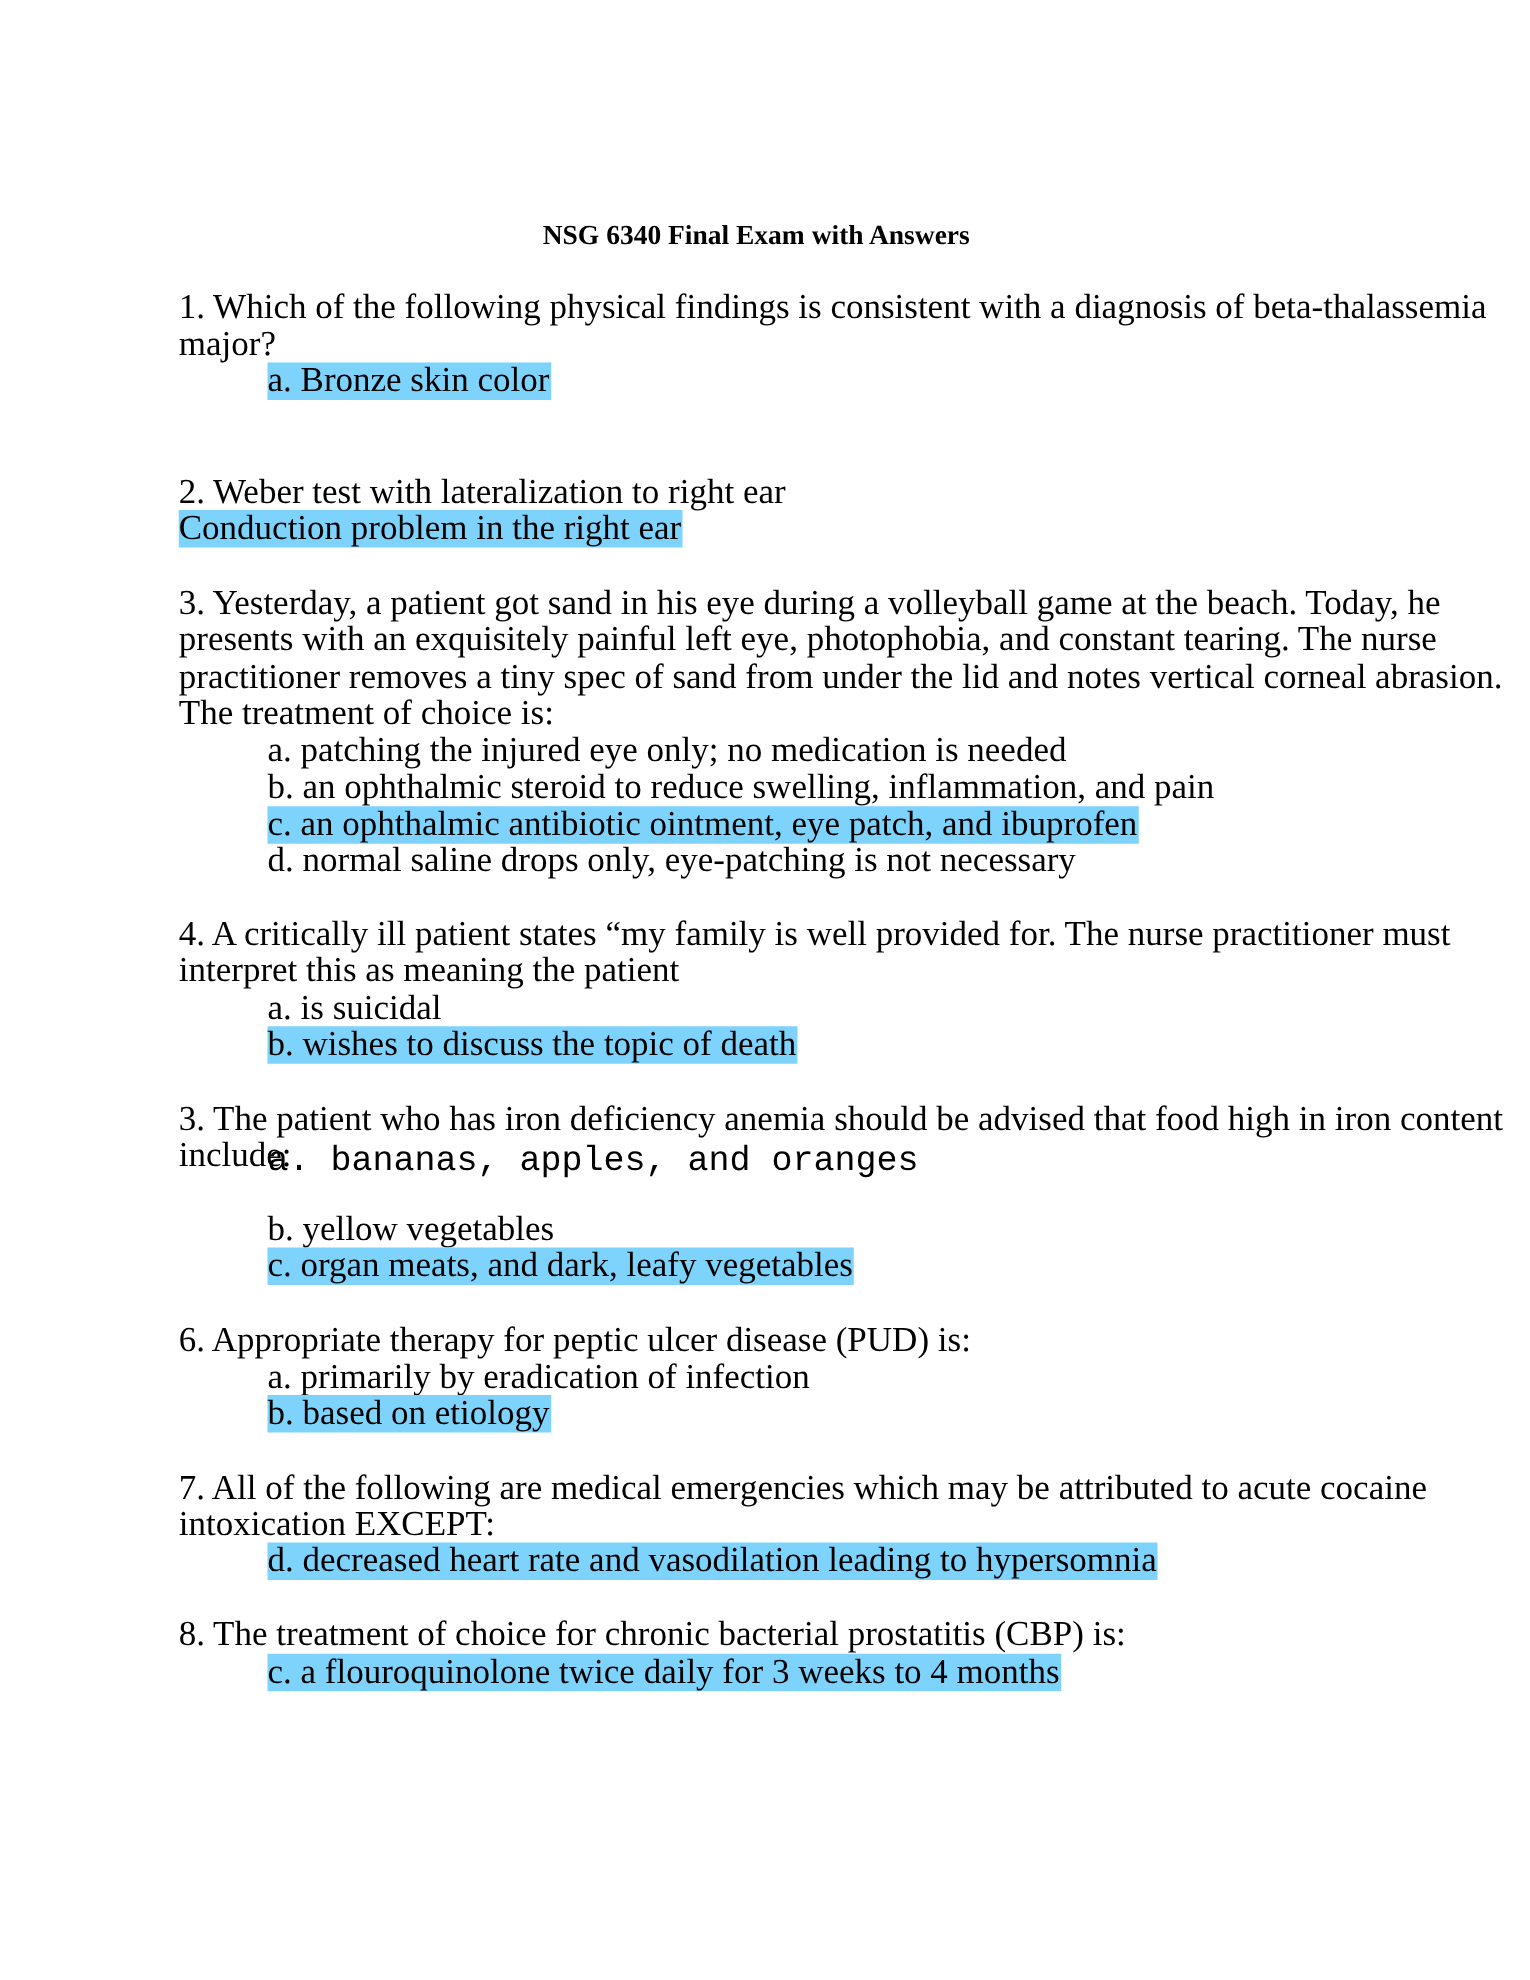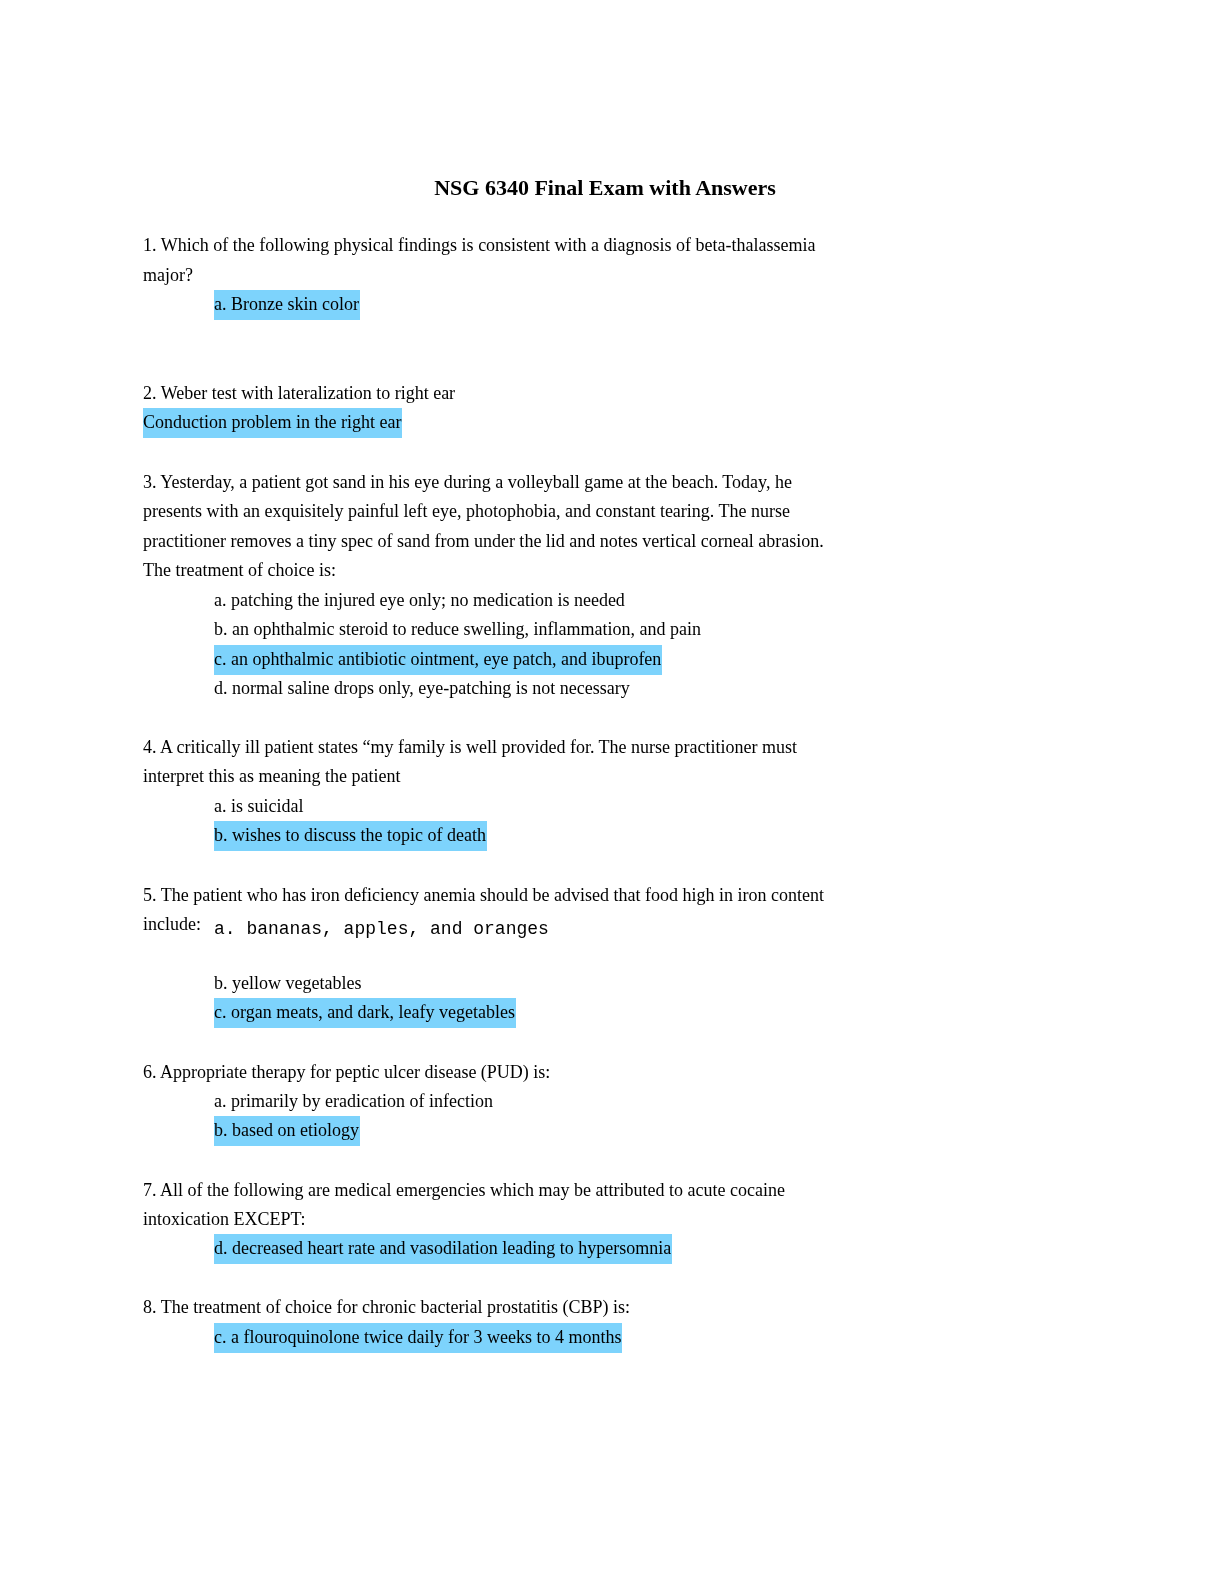--- a/index.html
+++ b/index.html
@@ -32,21 +32,21 @@
       text-align: center;
       font-weight: bold;
       font-size: 22px;
       line-height: 30px;
     }
     .line {
       position: absolute;
       left: 143px;
       white-space: nowrap;
       line-height: 29.5px;
-      font-size: 18px;
+      font-size: 28px;
     }
     .opt {
       left: 214px;
     }
     .hl {
       background: #7dd3fc;
       padding: 0 1px 0 0;
       line-height: 29.5px;
       display: inline-block;
     }
@@ -80,21 +80,21 @@
   </div>
   <div class="line opt" style="top:643px;">d. normal saline drops only, eye-patching is not necessary</div>
 
   <div class="line" style="top:702px;">4. A critically ill patient states “my family is well provided for. The nurse practitioner must</div>
   <div class="line" style="top:731px;">interpret this as meaning the patient</div>
   <div class="line opt" style="top:761px;text-align:center;">a. is suicidal</div>
   <div class="line opt" style="top:790px;">
     <span class="hl">b. wishes to discuss the topic of death</span>
   </div>
 
-  <div class="line" style="top:850px;">5. The patient who has iron deficiency anemia should be advised that food high in iron content</div>
+  <div class="line" style="top:850px;">3. The patient who has iron deficiency anemia should be advised that food high in iron content</div>
   <div class="line" style="top:879px;">include:</div>
   <div class="line opt" style="top:884px;font-family:Liberation Mono, monospace;">a. bananas, apples, and oranges</div>
   <div class="line opt" style="top:938px;">b. yellow vegetables</div>
   <div class="line opt" style="top:967px;">
     <span class="hl">c. organ meats, and dark, leafy vegetables</span>
   </div>
 
   <div class="line" style="top:1027px;text-align:right;">6. Appropriate therapy for peptic ulcer disease (PUD) is:</div>
   <div class="line opt" style="top:1056px;text-align:center;">a. primarily by eradication of infection</div>
   <div class="line opt" style="top:1085px;">

